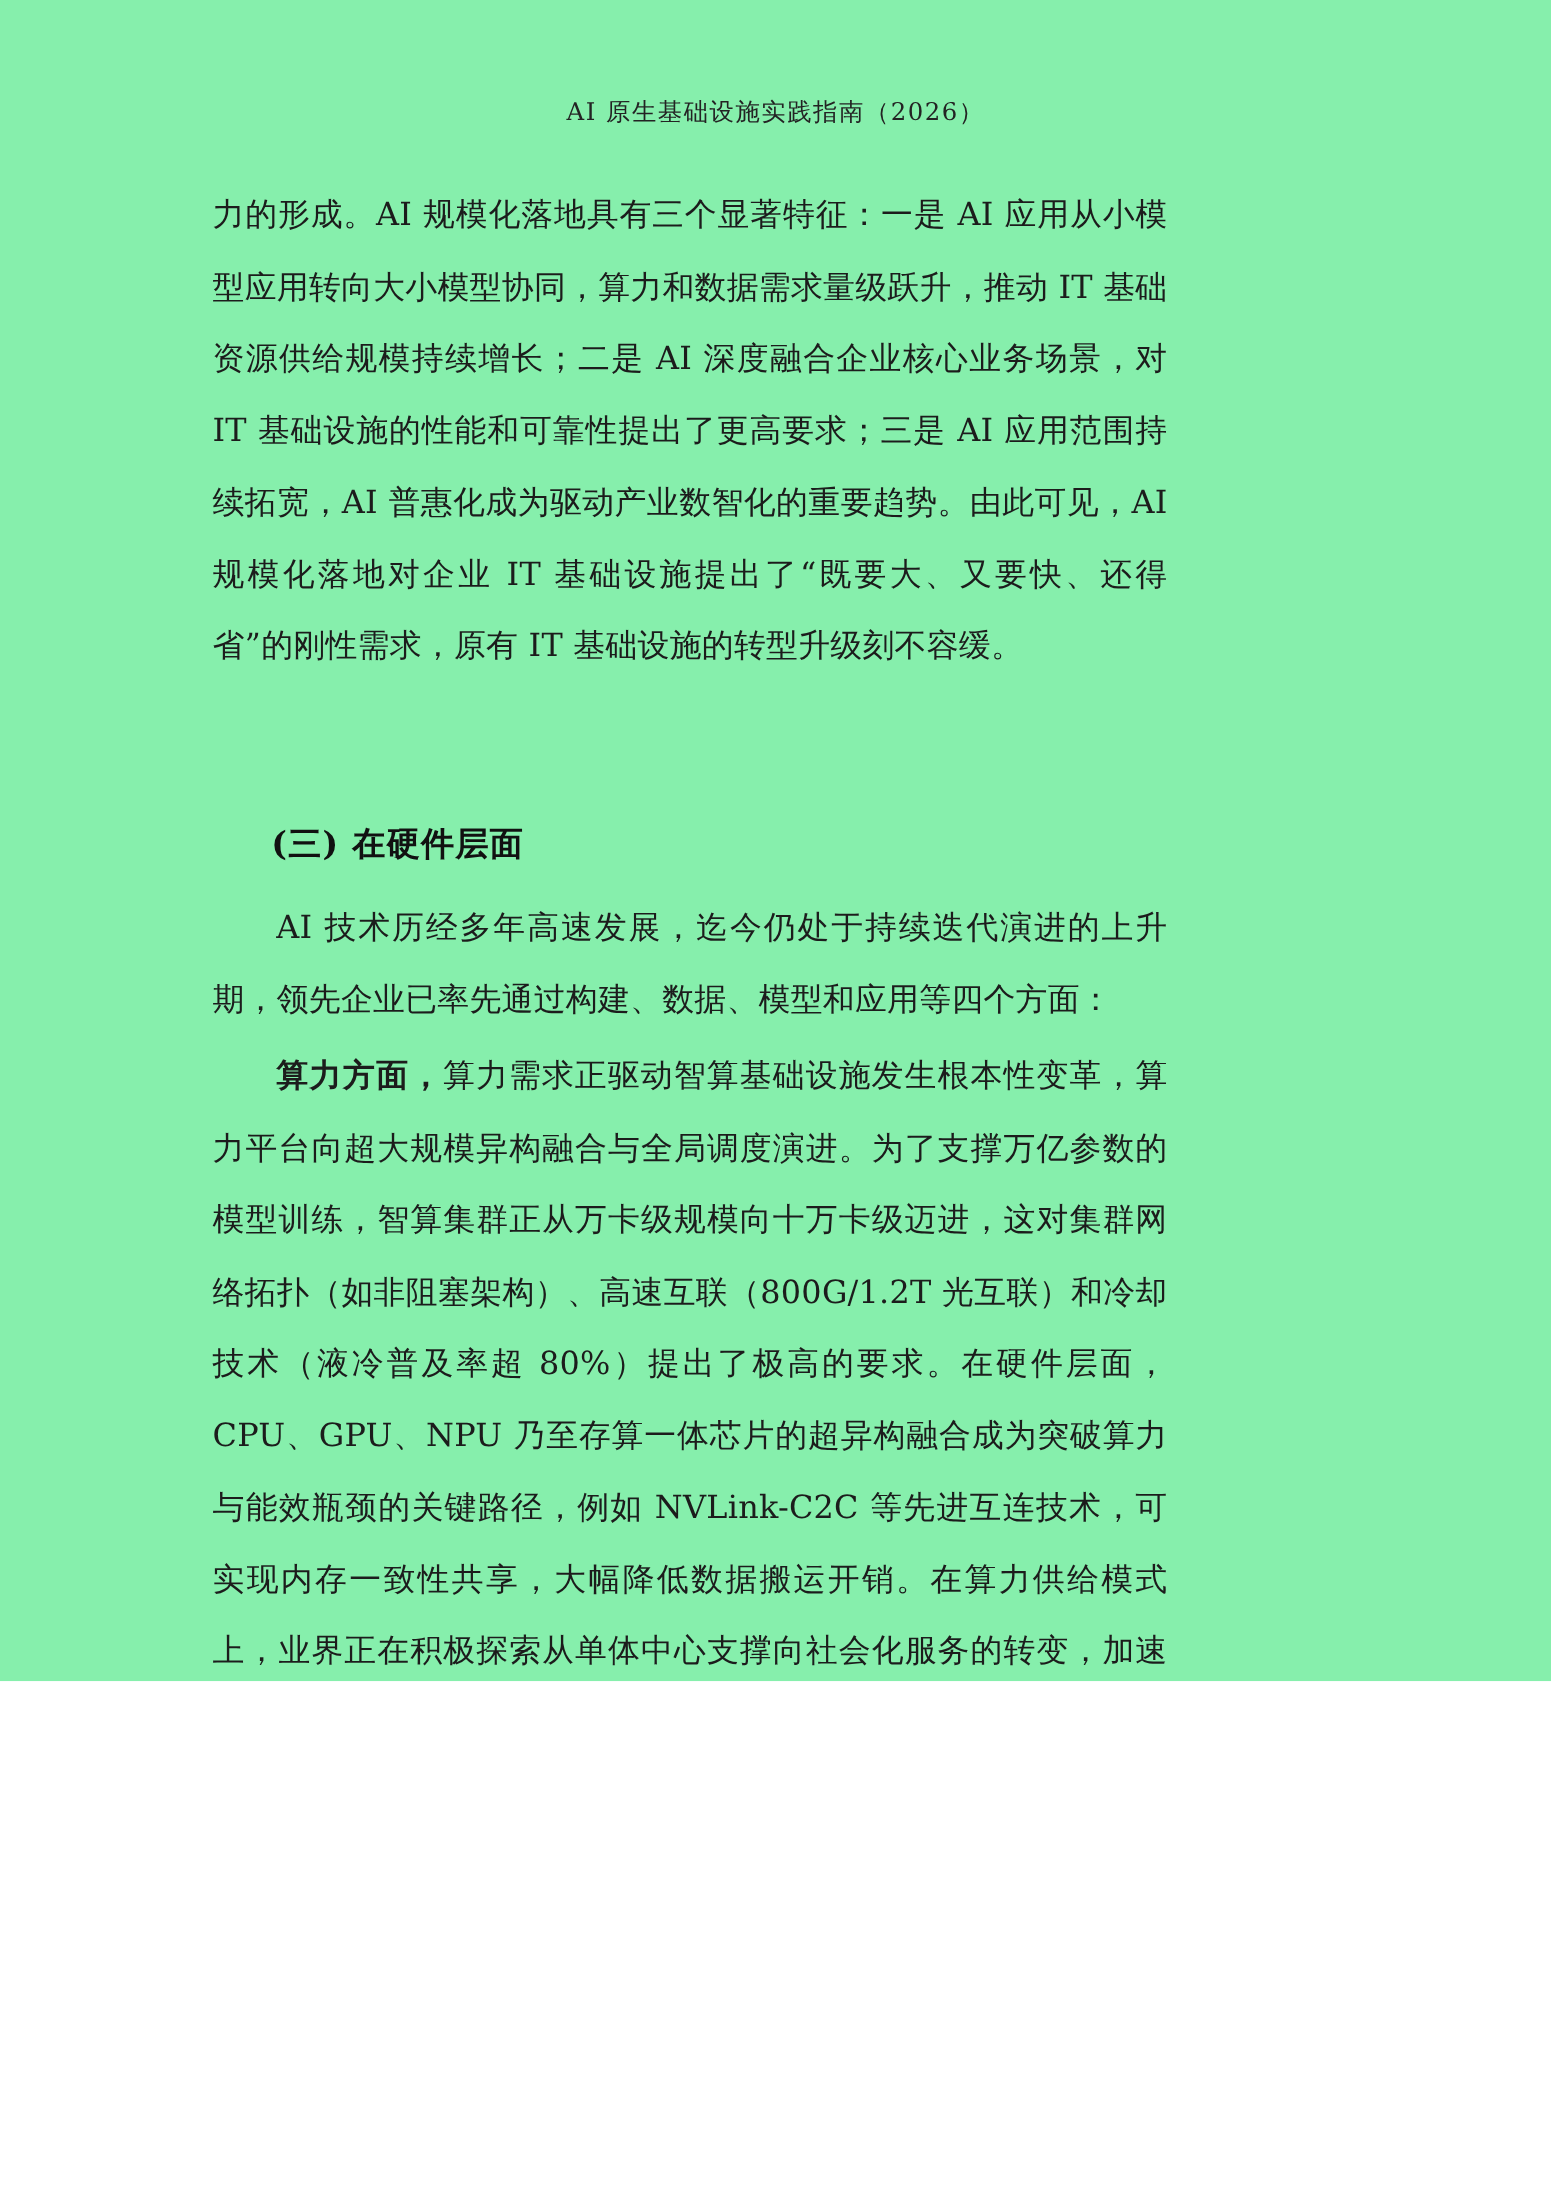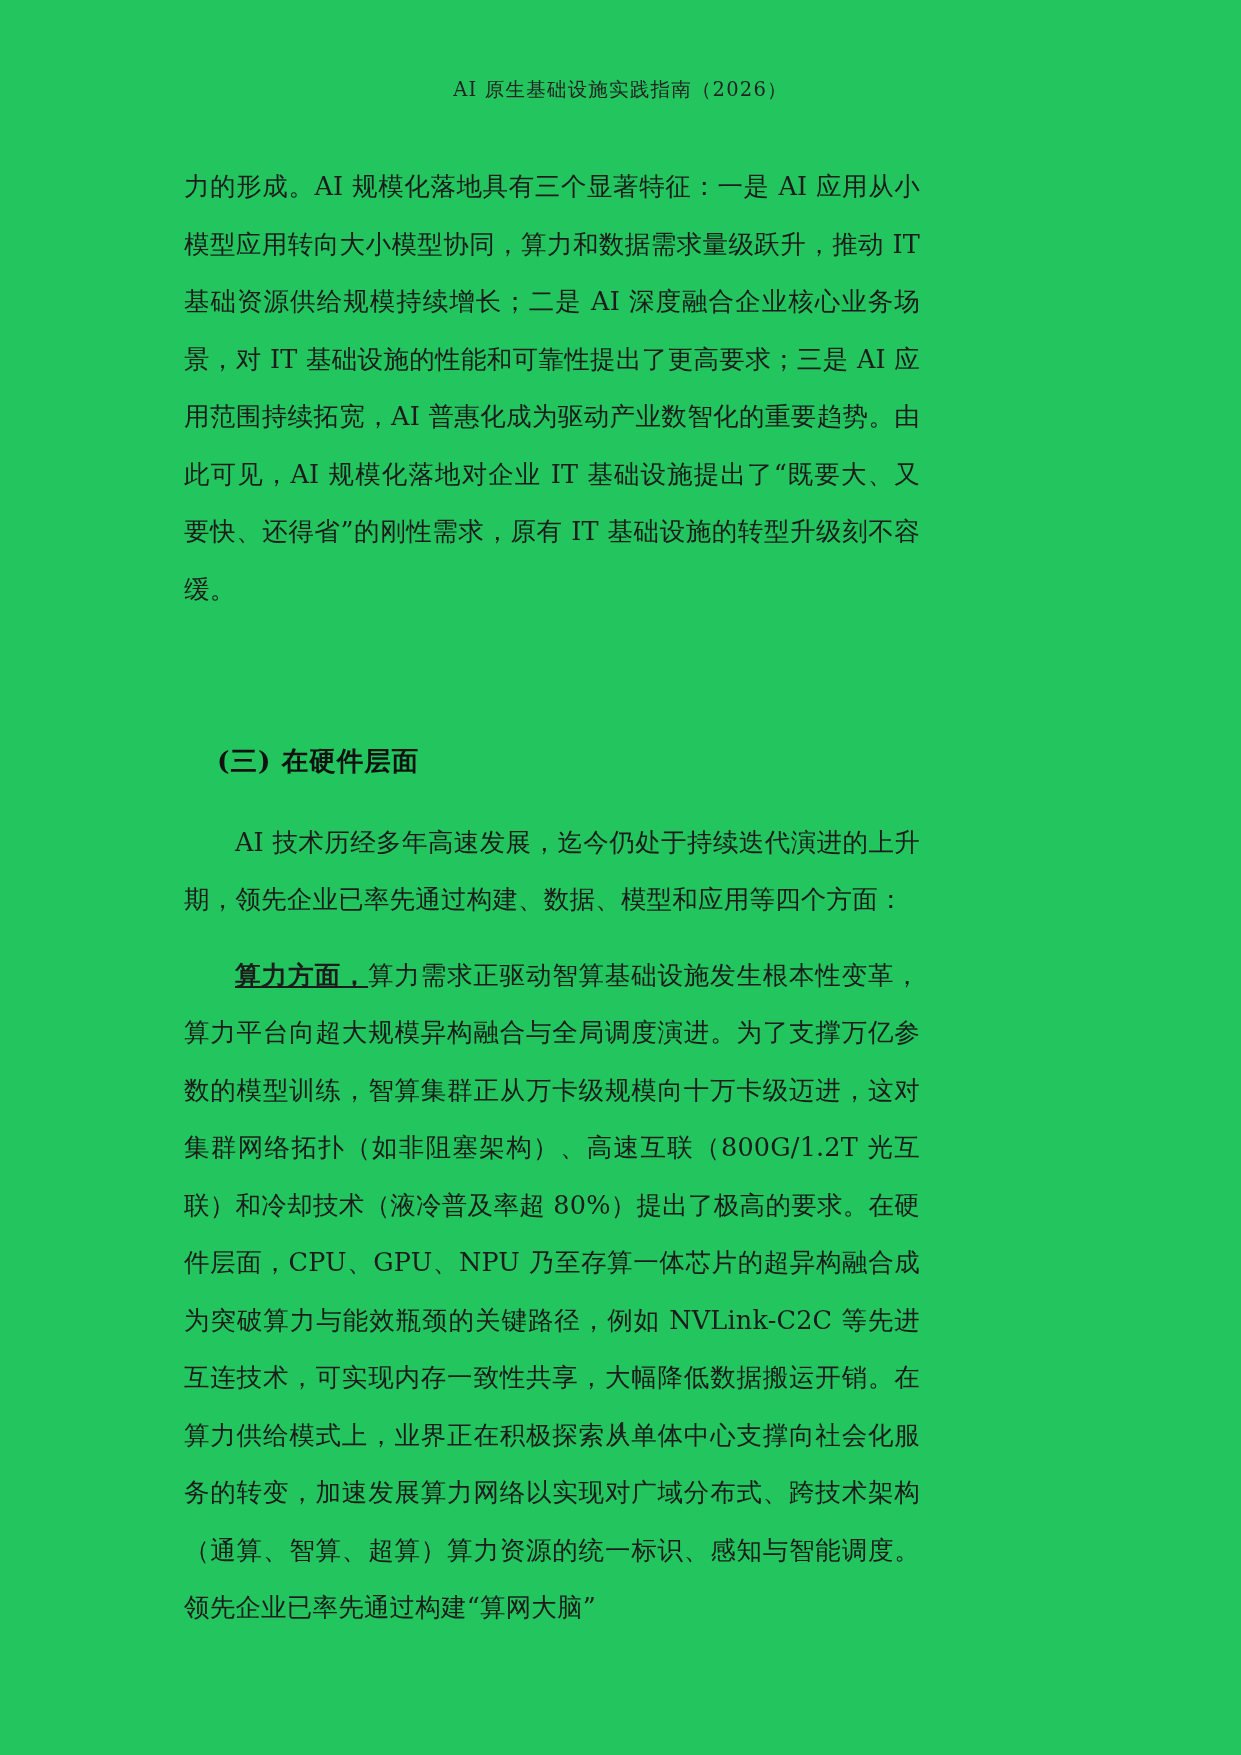--- a/index.html
+++ b/index.html
@@ -3,22 +3,22 @@
 <meta charset="utf-8">
 <style>
   html, body {
     margin: 0;
     padding: 0;
     background: #ffffff;
   }
   .page {
     position: relative;
     width: 1241px;
-    height: 1755px;
-    background: #22c55e;
+    height: 1345px;
+    background: #86efac;
     margin: 0 auto;
     overflow: hidden;
     font-family: "DejaVu Serif", "Liberation Serif", serif;
     color: #1a1a1a;
   }
   .running-head {
     position: absolute;
     top: 76px;
     left: 0;
     width: 1241px;
@@ -28,21 +28,21 @@
     color: #232323;
     font-family: "DejaVu Serif", "Liberation Serif", serif;
   }
   .body-area {
     position: absolute;
     top: 140px;
     left: 166px;
     width: 772px;
   }
   p.para {
-    margin: 18px;
+    margin: 4px;
     font-size: 25.5px;
     line-height: 57.5px;
     text-align: justify;
     text-justify: inter-ideograph;
     text-align-last: left;
     letter-spacing: 0.2px;
     color: #1c1c1c;
     font-family: "DejaVu Serif", "Liberation Serif", serif;
   }
   p.indent {
@@ -54,21 +54,20 @@
     font-weight: bold;
     line-height: 57.5px;
     letter-spacing: 1px;
     color: #111111;
     text-indent: 51px;
     font-family: "DejaVu Serif", "Liberation Serif", serif;
   }
   .lead {
     font-weight: bold;
     letter-spacing: 0.5px;
-    text-decoration: underline;
   }
   .gap-before-heading { height: 96px; }
   .gap-after-heading { height: 6px; }
   .page-number {
     position: absolute;
     left: 0;
     top: 1418px;
     width: 1241px;
     text-align: center;
     font-size: 20px;

